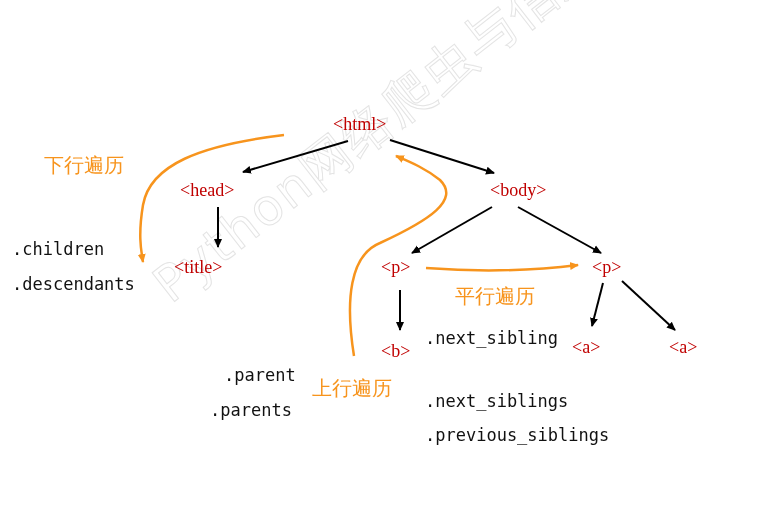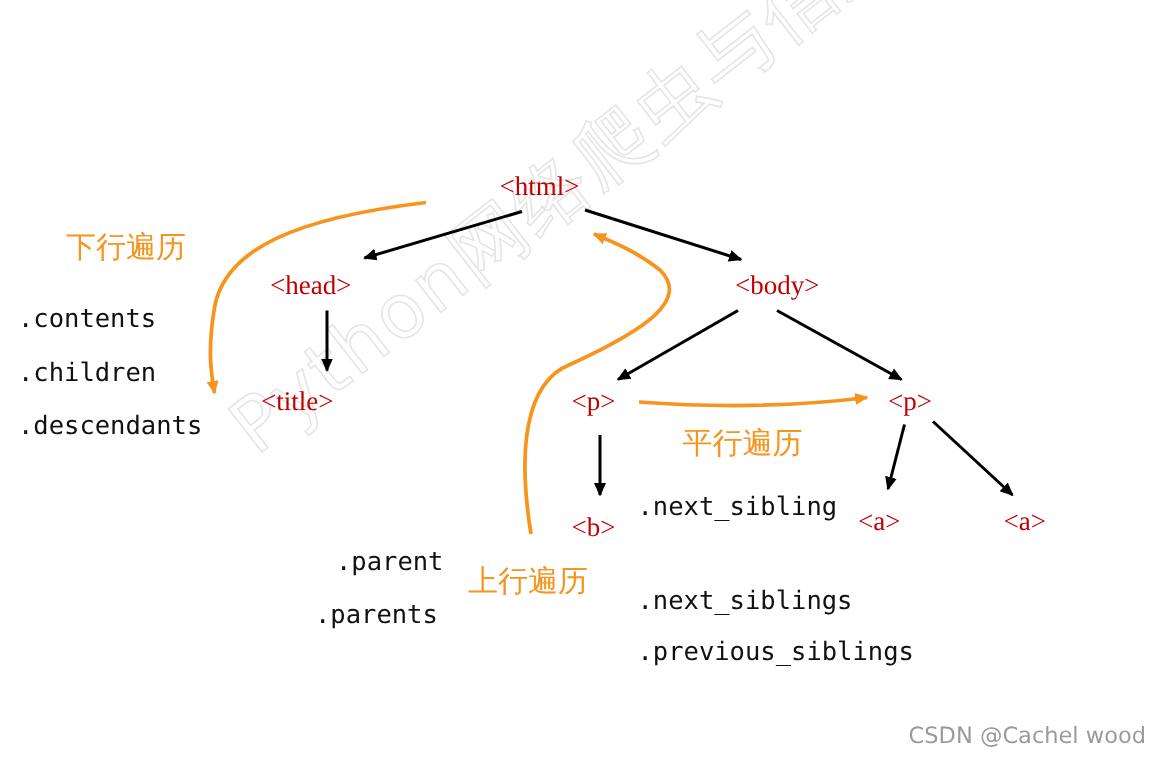--- a/index.html
+++ b/index.html
@@ -50,25 +50,23 @@
   <div class="tag" style="left:381px;top:257px;">&lt;p&gt;</div>
   <div class="tag" style="left:592px;top:257px;">&lt;p&gt;</div>
   <div class="tag" style="left:381px;top:341px;">&lt;b&gt;</div>
   <div class="tag" style="left:572px;top:337px;">&lt;a&gt;</div>
   <div class="tag" style="left:669px;top:337px;">&lt;a&gt;</div>
 
   <div class="label" style="left:44px;top:154px;">下行遍历</div>
   <div class="label" style="left:312px;top:377px;">上行遍历</div>
   <div class="label" style="left:455px;top:285px;">平行遍历</div>
 
-  <div class="attr" style="left:12px;top:203px;">.contents</div>
   <div class="attr" style="left:12px;top:239px;">.children</div>
   <div class="attr" style="left:12px;top:274px;text-align:right;">.descendants</div>
 
   <div class="attr" style="left:224px;top:365px;">.parent</div>
   <div class="attr" style="left:210px;top:400px;">.parents</div>
 
   <div class="attr" style="left:425px;top:328px;">.next_sibling</div>
   <div class="attr" style="left:425px;top:391px;">.next_siblings</div>
   <div class="attr" style="left:425px;top:425px;">.previous_siblings</div>
 
-  <div class="credit">CSDN @Cachel wood</div>
 </div>
 
 </body></html>

